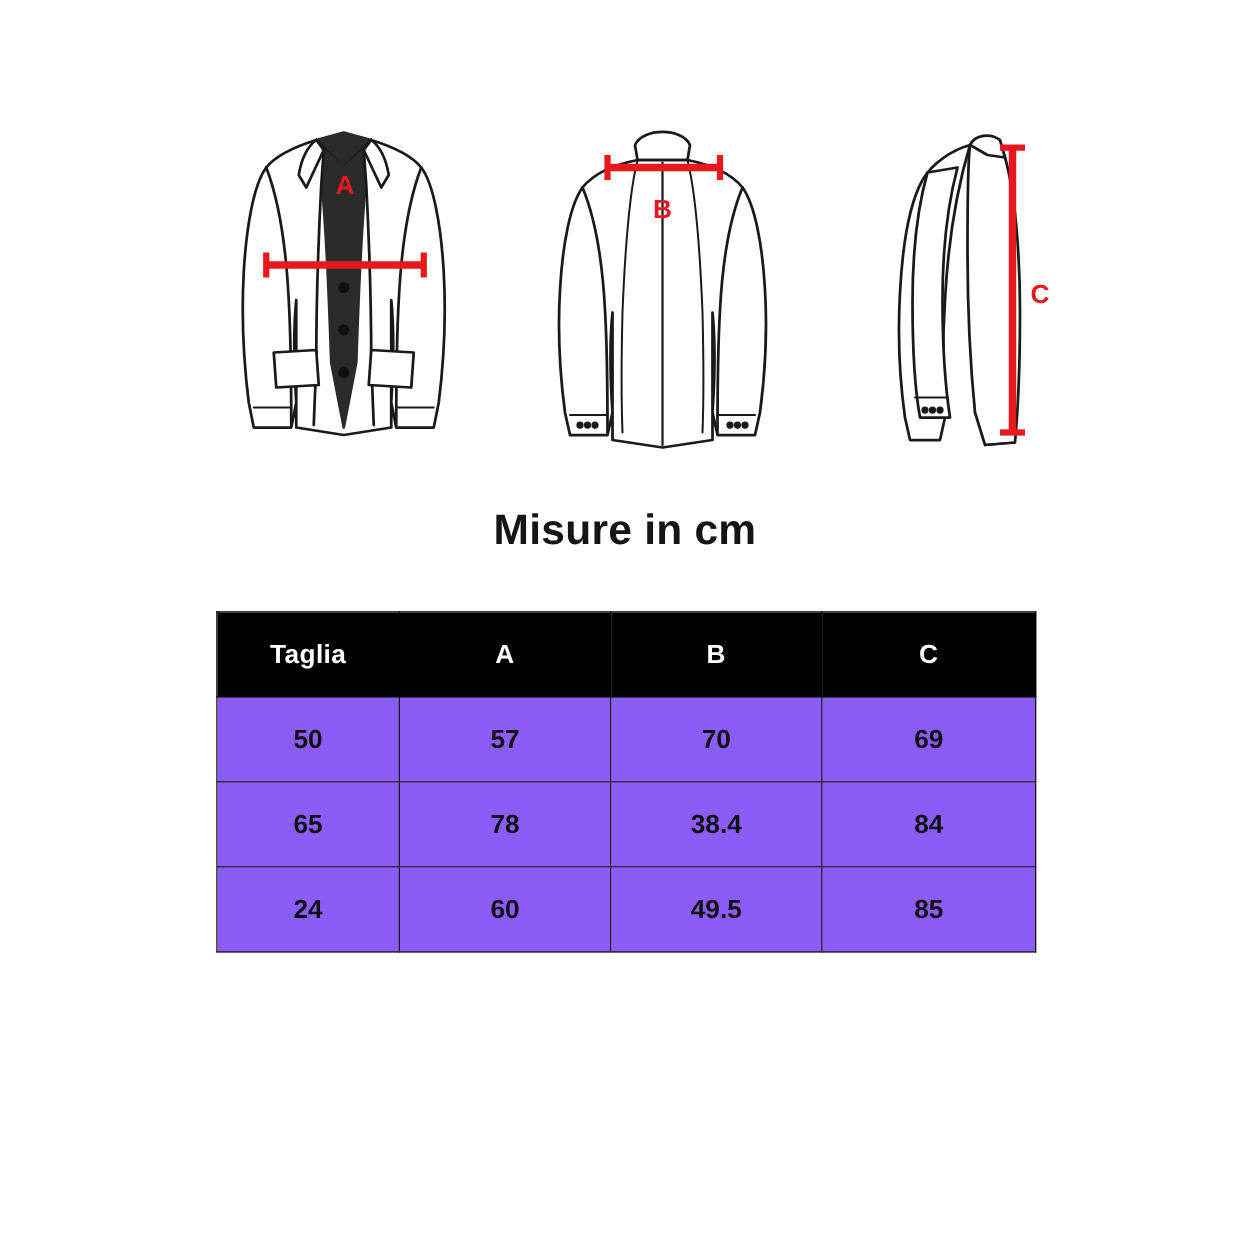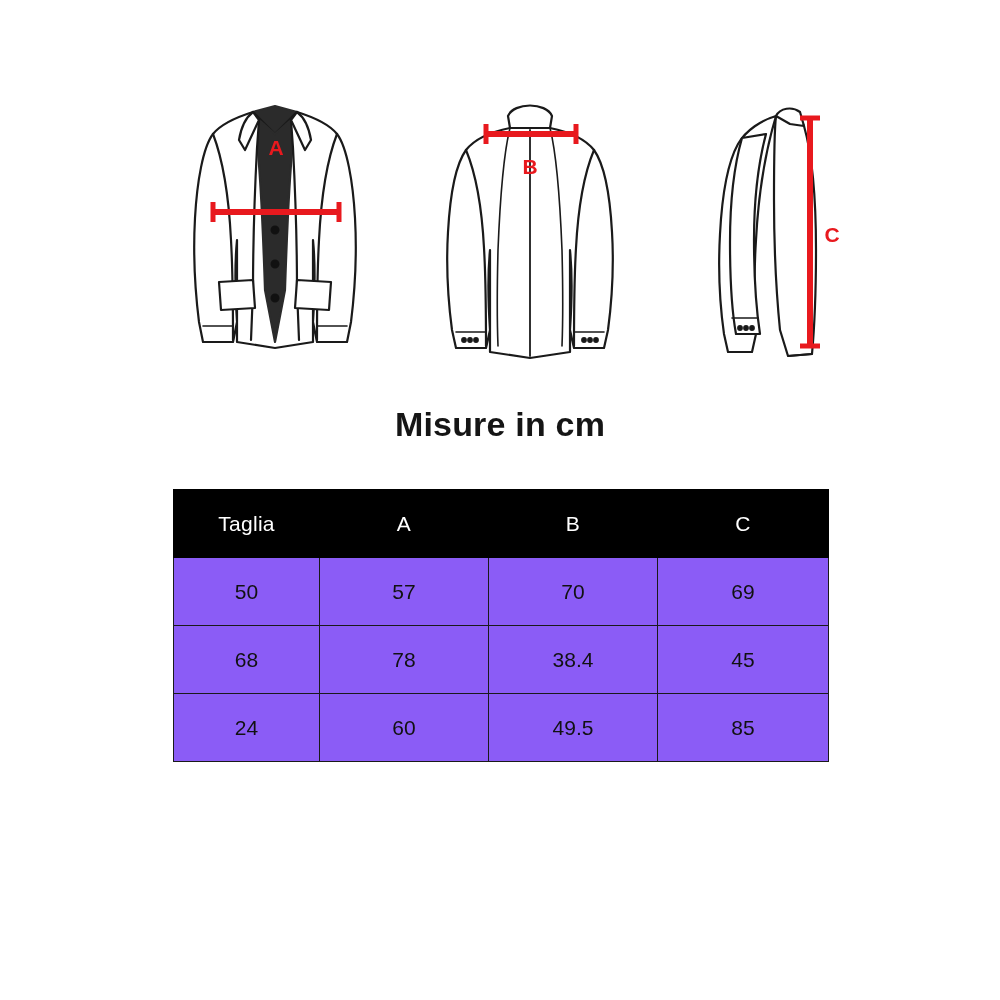--- a/index.html
+++ b/index.html
@@ -64,21 +64,21 @@
     width: 655px;
     table-layout: fixed;
   }
   table.size-table th,
   table.size-table td {
     border: 1px solid #1a1a1a;
     height: 65px;
     text-align: center;
     vertical-align: middle;
     font-size: 21px;
-    font-weight: normal;
+    font-weight: bold;
     color: #111111;
     margin-left: 24px;
   }
   table.size-table thead th {
     background: #000000;
     color: #ffffff;
     border: 1px solid #000000;
     font-size: 21px;
     letter-spacing: 0.3px;
   }
@@ -222,24 +222,24 @@
         </tr>
       </thead>
       <tbody>
         <tr>
           <td>50</td>
           <td>57</td>
           <td>70</td>
           <td>69</td>
         </tr>
         <tr>
-          <td>68</td>
+          <td>65</td>
           <td>78</td>
           <td>38.4</td>
-          <td>45</td>
+          <td>84</td>
         </tr>
         <tr>
           <td>24</td>
           <td>60</td>
           <td>49.5</td>
           <td>85</td>
         </tr>
       </tbody>
     </table>
   </div>

